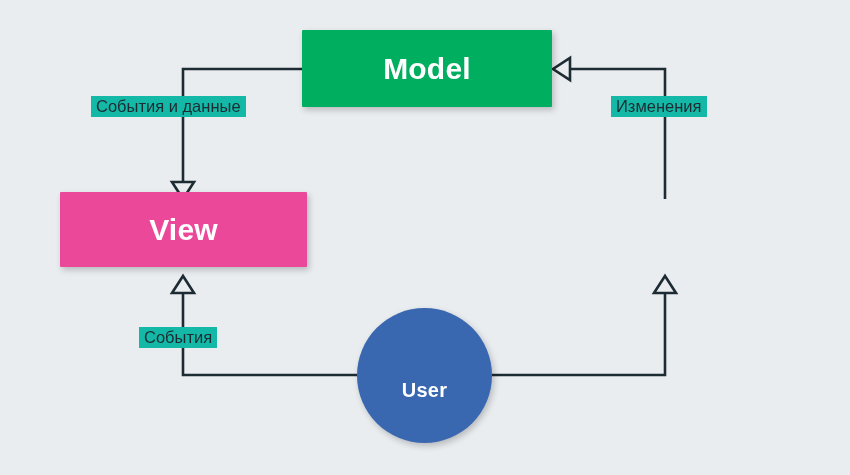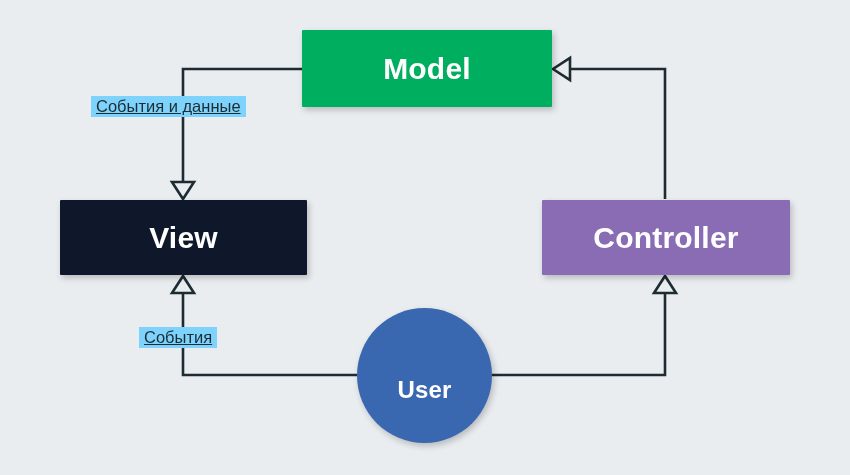--- a/index.html
+++ b/index.html
@@ -39,35 +39,34 @@
     font-size: 30px;
     font-weight: bold;
     letter-spacing: 0.2px;
     line-height: 1;
     user-select: none;
   }
   .node-rect { border-radius: 1px; }
   .node-circle { border-radius: 50%; }
 
   #node-model     { left: 302px; top: 30px;  width: 250px; height: 77px; background: #00ae5f; }
-  #node-view      { left: 60px;  top: 200px; width: 247px; height: 75px; background: #0f172a; }
+  #node-view      { left: 60px;  top: 192px; width: 247px; height: 75px; background: #ec4899; }
   #node-controller{ left: 542px; top: 200px; width: 248px; height: 75px; background: #8a6cb4; }
   #node-user      { left: 357px; top: 308px; width: 135px; height: 135px; background: #3a68b0; }
-  #node-user .node-label { font-size: 24px; margin-top: 28px; }
+  #node-user .node-label { font-size: 20px; margin-top: 28px; }
 
   .edge-label {
     position: absolute;
     color: #1d2b33;
     font-size: 16.5px;
     line-height: 1;
     white-space: nowrap;
-    background: #7dd3fc;
+    background: #14b8a6;
     padding: 2px 5px;
     user-select: none;
-    text-decoration: underline;
   }
   #label-events   { left: 91px;  top: 96px; }
   #label-changes  { left: 611px; top: 96px; }
   #label-watches  { left: 139px; top: 327px; }
   #label-modifies { left: 594px; top: 327px; }
 </style>
 </head>
 <body>
 
 <div id="diagram-root">
@@ -96,27 +95,25 @@
   </svg>
 
   <div class="node node-rect" id="node-model">
     <span class="node-label">Model</span>
   </div>
 
   <div class="node node-rect" id="node-view">
     <span class="node-label">View</span>
   </div>
 
-  <div class="node node-rect" id="node-controller">
-    <span class="node-label">Controller</span>
-  </div>
 
   <div class="node node-circle" id="node-user">
     <span class="node-label">User</span>
   </div>
 
   <div class="edge-label" id="label-events">События и данные</div>
 
+  <div class="edge-label" id="label-changes">Изменения</div>
 
   <div class="edge-label" id="label-watches">События</div>
 
 
 </div>
 
 </body></html>

